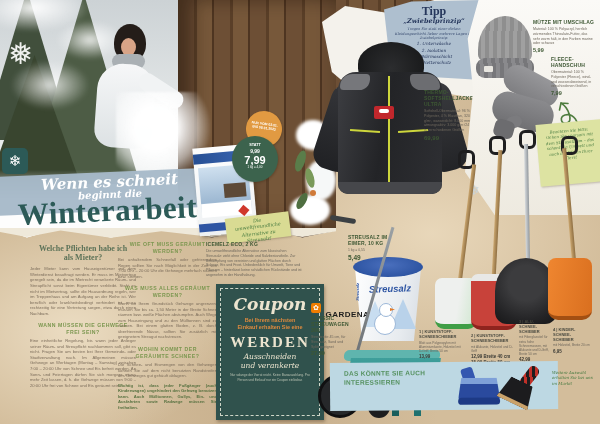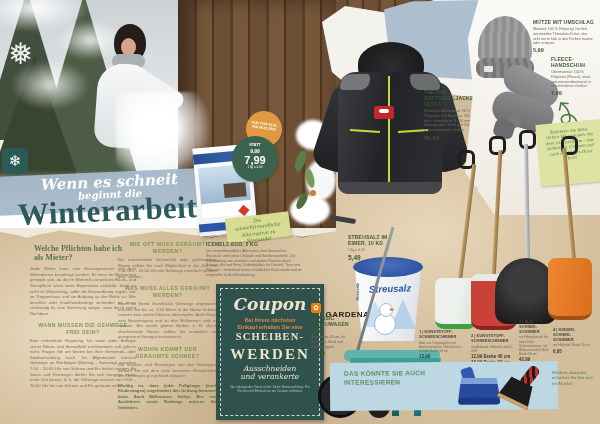--- a/index.html
+++ b/index.html
@@ -12,21 +12,21 @@
       radial-gradient(ellipse 200px 120px at 95% 30%, rgba(176,146,110,.25), transparent 70%);
     font-family:"Liberation Sans",sans-serif;}
   .ab{position:absolute}
   
   .h-prod{font:bold 5px/1.18 "Liberation Sans",sans-serif;color:#3d5733;letter-spacing:.2px}
   .d-prod{font:3.6px/1.3 "Liberation Sans",sans-serif;color:#6e675c;margin-top:1.5px}
   .price{font:bold 6px/1 "Liberation Sans",sans-serif;color:#3d5733;margin-top:2px}
   .bodytxt{font:4.2px/1.32 "Liberation Sans",sans-serif;color:#7d6e5c;text-align:justify}
   .bodybold{font:bold 4.2px/1.32 "Liberation Sans",sans-serif;color:#55703f;text-align:justify}
   .hcaps{font:bold 5.2px/1.25 "Liberation Sans",sans-serif;color:#7c9750;letter-spacing:.5px;text-align:center;margin:6px 3px 3px}
-  .hserif{font:bold 8px/1.15 "Liberation Serif",serif;color:#5c7258;text-align:left;margin:0 4px 4px}
+  .hserif{font:bold 8px/1.15 "Liberation Serif",serif;color:#5c7258;text-align:center;margin:0 4px 4px}
   .hand-green{font:italic 4px/1.35 "DejaVu Serif",serif;color:#44793f}
   .flake{color:#fff;opacity:.92}
   
   .hl-band{background:rgba(167,185,201,.96);transform:rotate(-2.5deg);text-align:center}
   .hl-s1{font:italic bold 15px/1.1 "DejaVu Serif",serif;color:#fff}
   .hl-s2{font:italic bold 10px/1 "DejaVu Serif",serif;color:#fff;margin-top:-1px}
   .hl-main{font:bold 31px/1 "Liberation Serif",serif;color:#2c5a57;letter-spacing:.5px;text-align:center;transform:rotate(-2.5deg)}
   
   .coupon{background:#30524d;box-shadow:1px 2px 3px rgba(60,40,20,.35)}
   .coupon-in{position:absolute;inset:4px;border:1px dashed #cfd6c8;text-align:center;color:#ece4cf}
@@ -140,30 +140,38 @@
   <div class="ab" style="left:206px;top:242px;width:96px">
     <div class="h-prod">ICEMELZ ECO, 2 KG</div>
     <div class="d-prod">Die umweltfreundliche Alternative zum klassischen Streusalz: wirkt ohne Chloride und Salzbestandteile. Zur Bekämpfung von vereisten und glatten Flächen durch Schnee, Eis und Frost. Unbedenklich für Umwelt, Tiere und Pflanzen – hinterlässt keine schädlichen Rückstände und ist angenehm in der Handhabung.</div>
   </div>
 
   <div class="ab coupon" style="left:216px;top:284px;width:108px;height:136px">
     <div class="coupon-in">
       <div class="c-script">Coupon</div>
       <div class="c-orange">Bei Ihrem nächsten</div>
       <div class="c-orange" style="margin-top:0">Einkauf erhalten Sie eine</div>
-      <div class="c-big" style="margin-top:0">SCHEIBEN-</div>
       <div class="c-gratis">WERDEN</div>
       <div class="c-hand">Ausschneiden</div>
       <div class="c-hand" style="margin-top:0">und verankerte</div>
       <div class="c-tiny">Nur solange der Vorrat reicht. Keine Barauszahlung. Pro Person und Einkauf nur ein Coupon einlösbar.</div>
     </div>
   </div>
 
   <div class="ab" style="left:322px;top:0;width:165px;height:100px;background:#f4f2ec;clip-path:polygon(0 22%,14% 6%,40% 13%,68% 0,100% 0,100% 100%,55% 88%,26% 100%,6% 72%)"></div>
   <div class="ab" style="left:384px;top:0;width:98px;height:80px;background:#aebfcf;clip-path:polygon(0 12%,28% 2%,100% 0,100% 100%,18% 94%,4% 55%)"></div>
+  <div class="ab" style="left:392px;top:5px;width:84px">
+    <div class="t-title">Tipp</div>
+    <div class="t-sub">„Zwiebelprinzip“</div>
+    <div class="t-intro">Tragen Sie statt einer dicken Kleidungsschicht lieber mehrere Lagen im Zwiebelprinzip:</div>
+    <div class="t-item">1. Unterwäsche</div>
+    <div class="t-item">2. Isolation</div>
+    <div class="t-item">3. Wärmeschicht</div>
+    <div class="t-item">4. Wetterschutz</div>
+  </div>
 
   <div class="ab" style="left:326px;top:42px;width:130px;height:168px">
     <div class="ab" style="left:32px;top:0;width:66px;height:44px;background:radial-gradient(circle at 50% 60%,#2c2d2f,#151617);border-radius:50% 50% 40% 40%"></div>
     <div class="ab" style="left:-4px;top:42px;width:40px;height:88px;background:linear-gradient(#35363a,#202124);border-radius:16px;transform:rotate(18deg)"></div>
     <div class="ab" style="left:94px;top:40px;width:40px;height:90px;background:linear-gradient(#3a3b3f,#232427);border-radius:16px;transform:rotate(-16deg)"></div>
     <div class="ab" style="left:12px;top:30px;width:104px;height:122px;background:linear-gradient(100deg,#3d3e42,#232427 45%,#2e2f33);border-radius:18px 18px 10px 10px"></div>
     <div class="ab" style="left:14px;top:32px;width:30px;height:16px;background:#76777b;border-radius:14px 4px 12px 4px"></div>
     <div class="ab" style="left:84px;top:32px;width:30px;height:16px;background:#6c6d71;border-radius:4px 14px 4px 12px"></div>
     <div class="ab" style="left:62px;top:34px;width:2px;height:112px;background:#cdd63c"></div>
     <div class="ab" style="left:24px;top:88px;width:30px;height:2px;background:#cdd63c;transform:rotate(4deg)"></div>

